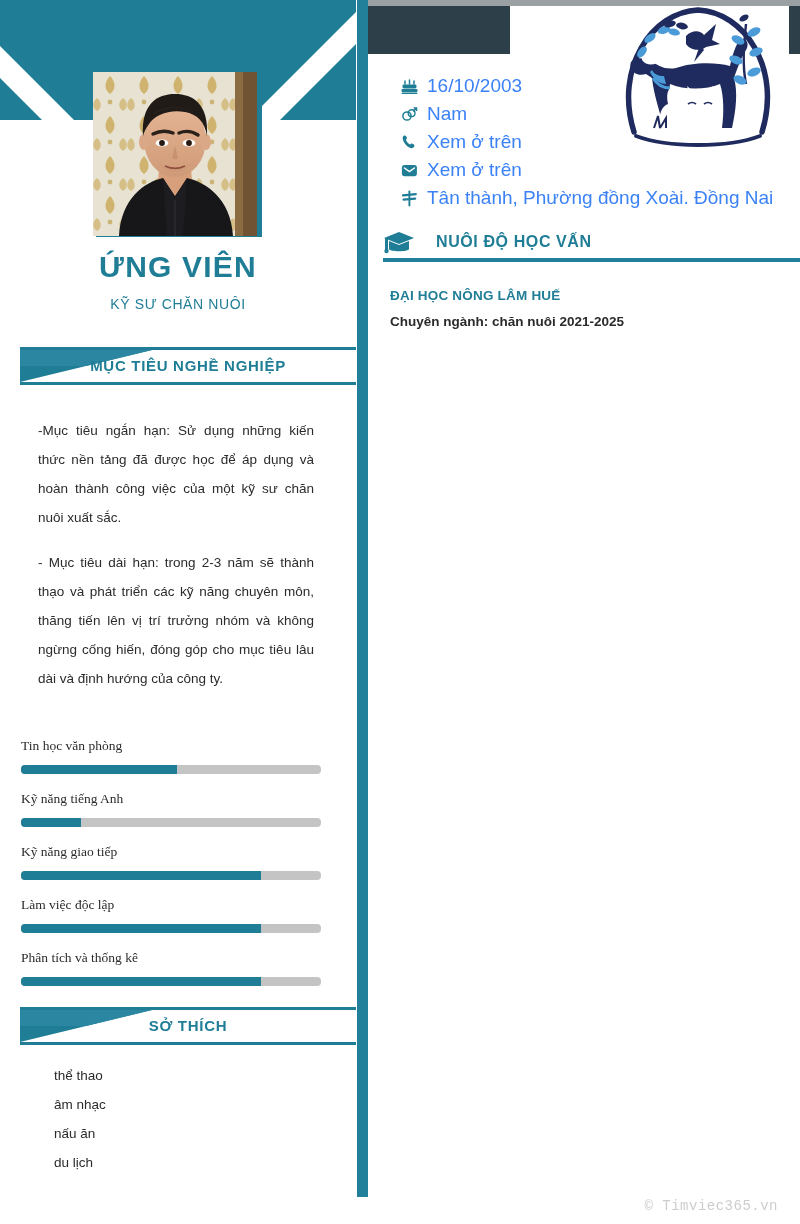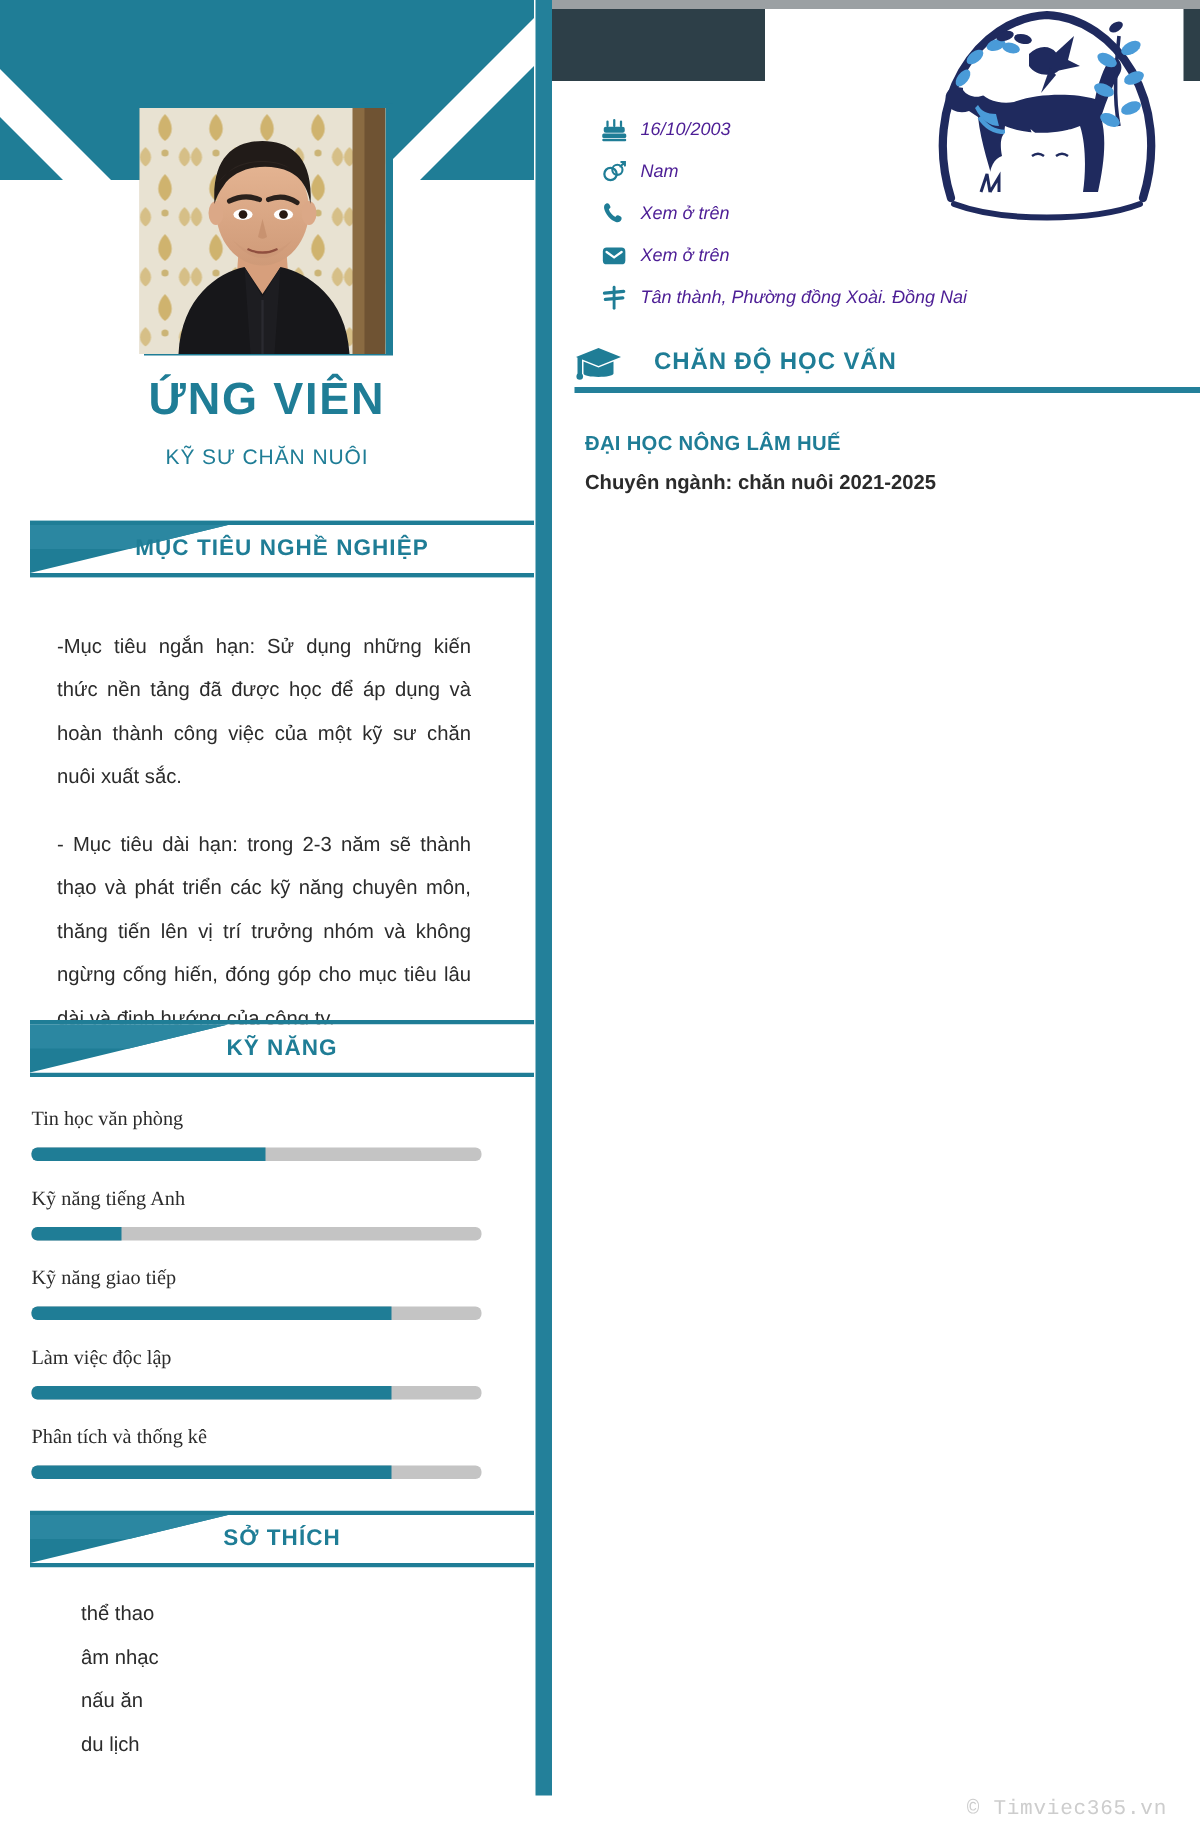--- a/index.html
+++ b/index.html
@@ -212,23 +212,22 @@
     margin-bottom: 0px;
   }
   .contact-ico {
     width: 26px;
     flex: 0 0 26px;
     display: flex;
     align-items: center;
     color: #1f7d96;
   }
   .contact-txt {
-    font-size: 12px;
-    color: #4c1d95;
-    font-style: italic;
+    font-size: 19px;
+    color: #3b82f6;
   }
 
   
   #edu-header {
     position: absolute;
     left: 15px; top: 228px;
     width: 420px;
     height: 38px;
   }
   #edu-header .hdr-ico {
@@ -386,30 +385,20 @@
         <path d="M0,3 L132,3 L66,19 L0,19 Z" fill="#2b87a1"></path>
       </svg>
       <div class="sec-title">MỤC TIÊU NGHỀ NGHIỆP</div>
     </div>
 
     <div id="objective-body">
       <p>-Mục tiêu ngắn hạn: Sử dụng những kiến thức nền tảng đã được học để áp dụng và hoàn thành công việc của một kỹ sư chăn nuôi xuất sắc.</p>
       <p>- Mục tiêu dài hạn: trong  2-3 năm sẽ thành thạo và phát triển các kỹ năng chuyên môn, thăng tiến lên vị trí trưởng nhóm và không ngừng cống hiến, đóng góp cho mục tiêu lâu dài và định hướng của công ty.</p>
     </div>
 
-    <div class="sec-banner" style="position:absolute; left:10px; top:680px;">
-      <svg width="336" height="38" viewBox="0 0 336 38" xmlns="http://www.w3.org/2000/svg">
-        <rect x="0" y="0" width="336" height="3" fill="#1f7d96"></rect>
-        <rect x="0" y="35" width="336" height="3" fill="#1f7d96"></rect>
-        <rect x="0" y="3" width="336" height="32" fill="#ffffff"></rect>
-        <path d="M0,3 L132,3 L0,35 Z" fill="#1f7d96"></path>
-        <path d="M0,3 L132,3 L66,19 L0,19 Z" fill="#2b87a1"></path>
-      </svg>
-      <div class="sec-title">KỸ NĂNG</div>
-    </div>
 
     <div id="skills-list" style="position:absolute; left:21px; top:738px; width:310px;">
         <div class="skill-item">
           <div class="skill-label">Tin học văn phòng</div>
           <div class="skill-track">
             <div class="skill-fill" style="width: 52%;"></div>
           </div>
         </div>
         <div class="skill-item">
           <div class="skill-label">Kỹ năng tiếng Anh</div>
@@ -572,21 +561,21 @@
 
     <div id="edu-header">
       <span class="hdr-ico">
         <svg width="32" height="26" viewBox="0 0 32 26" xmlns="http://www.w3.org/2000/svg">
           <path d="M1,8 L16,2 L31,8 L16,14 Z" fill="#1f7d96"></path>
           <path d="M6,11 L6,19 C6,22 26,22 26,19 L26,11 L16,15 Z" fill="#1f7d96"></path>
           <path d="M2,8 L2,20 C2,21 5,21 5,20 L5,9 Z" fill="#1f7d96"></path>
           <circle cx="3.5" cy="21" r="2.2" fill="#1f7d96"></circle>
         </svg>
       </span>
-      <span class="hdr-title">CHĂN ĐỘ HỌC VẤN</span>
+      <span class="hdr-title">NUÔI ĐỘ HỌC VẤN</span>
       <span class="hdr-rule"></span>
     </div>
 
     <div id="edu-body">
       <div class="edu-school">ĐẠI HỌC NÔNG LÂM HUẾ</div>
       <div class="edu-major">Chuyên ngành: chăn nuôi 2021-2025</div>
     </div>
 
   </div>
 

